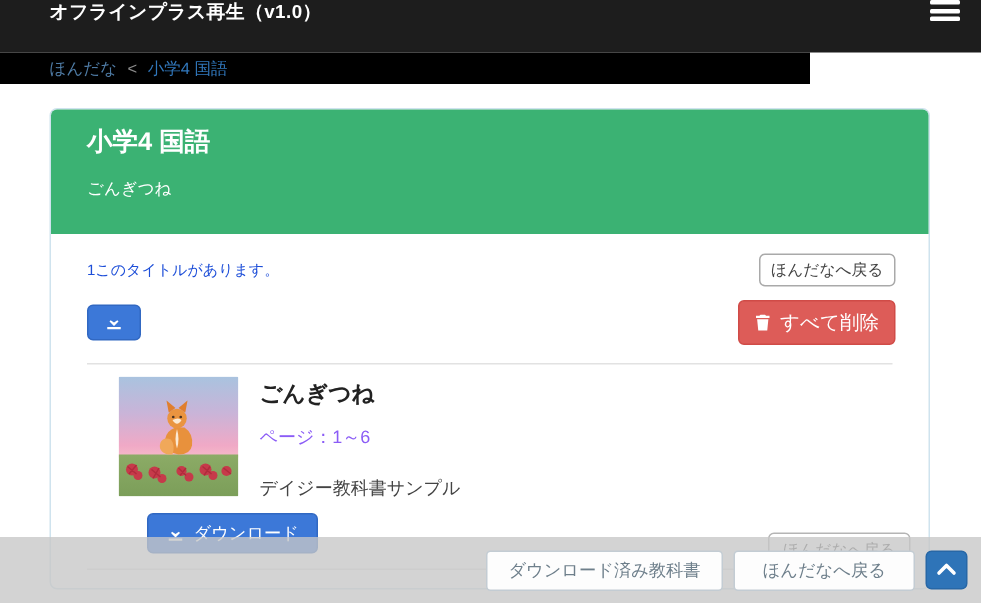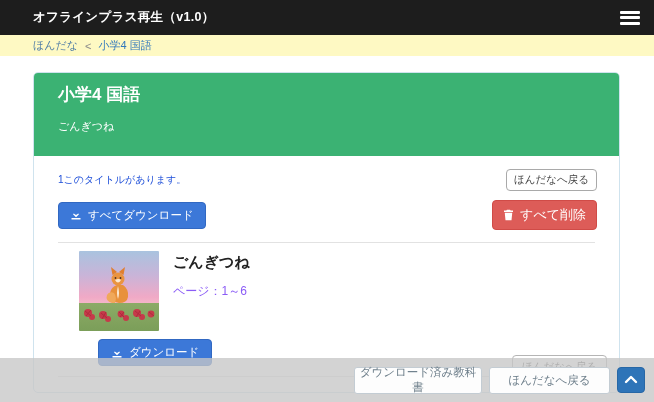--- a/index.html
+++ b/index.html
@@ -6,31 +6,31 @@
   body { font-family: "Liberation Sans", "DejaVu Sans", sans-serif; background: #fff; }
   .screen {
     position: relative; width: 654px; height: 402px;
     background: #ffffff; overflow: hidden;
     font-family: "Liberation Sans", "DejaVu Sans", sans-serif;
   }
 
   
   .appbar {
     position: absolute; top: 0; left: 0; width: 654px; height: 35px;
-    background: #1d1d1d; display: flex; align-items: center;
+    background: #1d1d1d; display: flex; 
     padding: 0 14px 0 33px;
   }
   .appbar-title { color: #ffffff; font-size: 12.5px; font-weight: bold; letter-spacing: .3px; }
   .hamburger { margin-left: auto; width: 20px; height: 14px; display: flex; flex-direction: column; justify-content: space-between; cursor: pointer; }
   .hamburger span { display: block; height: 3px; width: 100%; background: #ffffff; border-radius: 1px; }
 
   
   .crumbbar {
-    position: absolute; top: 35px; left: 0; width: 654px; height: 21px;
-    background: #fef9c3; display: flex; align-items: center; gap: 7px;
+    position: absolute; top: 35px; left: 0; width: 540px; height: 21px;
+    background: #000000; display: flex; align-items: center; gap: 7px;
     padding: 0 33px; font-size: 11px;
   }
   .crumb-parent { color: #4f7ca6; cursor: pointer; text-decoration: none; }
   .crumb-sep { color: #8a8a8a; }
   .crumb-current { color: #3178bd; }
 
   
   .card {
     position: absolute; top: 72px; left: 33px; width: 587px; height: 321px;
     background: #ffffff; border: 1px solid #cfe3ee; border-radius: 5px;
@@ -86,21 +86,21 @@
     position: absolute; left: 0; bottom: 0; width: 654px; height: 44px;
     background: rgba(198,198,198,0.78);
     display: flex; align-items: center; justify-content: flex-end;
     padding: 0 9px 0 0; gap: 7px;
   }
   .foot-btn {
     background: #fdfdfd; border: 1px solid #c3ccd3; border-radius: 3px;
     color: #6e7f8b; font-size: 11.5px; height: 27px; display: inline-flex;
     align-items: center; justify-content: center; cursor: pointer;
   }
-  .foot-btn.wide { width: 128px; }
+  .foot-btn.wide { width: 158px; }
   .foot-btn.mid { width: 121px; }
   .scroll-top {
     width: 28px; height: 26px; background: #2e74b8; border: 1px solid #2767a6;
     border-radius: 4px; display: inline-flex; align-items: center; justify-content: center;
     cursor: pointer;
   }
 </style>
 </head>
 <body>
 
@@ -134,21 +134,20 @@
         <button class="btn btn-outline-sm">ほんだなへ戻る</button>
       </div>
       <div class="toolbar-row2">
         <button class="btn btn-blue">
           <span class="ic">
             <svg width="12" height="12" viewBox="0 0 16 16">
                 <path fill="#fff" d="M8 1v7L5 6l-1 1 4 4 4-4-1-1-3 2V1H8z"></path>
                 <path fill="#fff" d="M2 12h12v2H2z"></path>
               </svg>
           </span>
-          <span>すべてダウンロード</span>
         </button>
         <button class="btn btn-red">
           <span class="ic">
             <svg width="11" height="12" viewBox="0 0 14 16">
                 <path fill="#fff" d="M5 1h4l1 1h3v2H1V2h3l1-1zM2 5h10l-1 10H3L2 5z"></path>
               </svg>
           </span>
           <span>すべて削除</span>
         </button>
       </div>
@@ -198,20 +197,21 @@
             <circle cx="72" cy="63" r="3.4"></circle>
           </g>
           <g stroke="#b02c3c" stroke-width="1" fill="none">
             <path d="M6 60 L12 65 M12 59 L7 65 M22 62 L28 67 M27 61 L23 68 M40 61 L45 66 M45 61 L41 66 M56 60 L62 65 M61 60 L57 66 M70 61 L75 65"></path>
           </g>
         </svg>
       </div>
       <div class="item-text">
         <div class="item-title">ごんぎつね</div>
         <div class="item-pages">ページ：1～6</div>
+        <div class="item-desc">デイジー教科書サンプル</div>
       </div>
     </div>
 
     <div class="item-dl">
       <button class="btn btn-blue">
         <span class="ic">
           <svg width="12" height="12" viewBox="0 0 16 16">
               <path fill="#fff" d="M8 1v7L5 6l-1 1 4 4 4-4-1-1-3 2V1H8z"></path>
               <path fill="#fff" d="M2 12h12v2H2z"></path>
             </svg>

